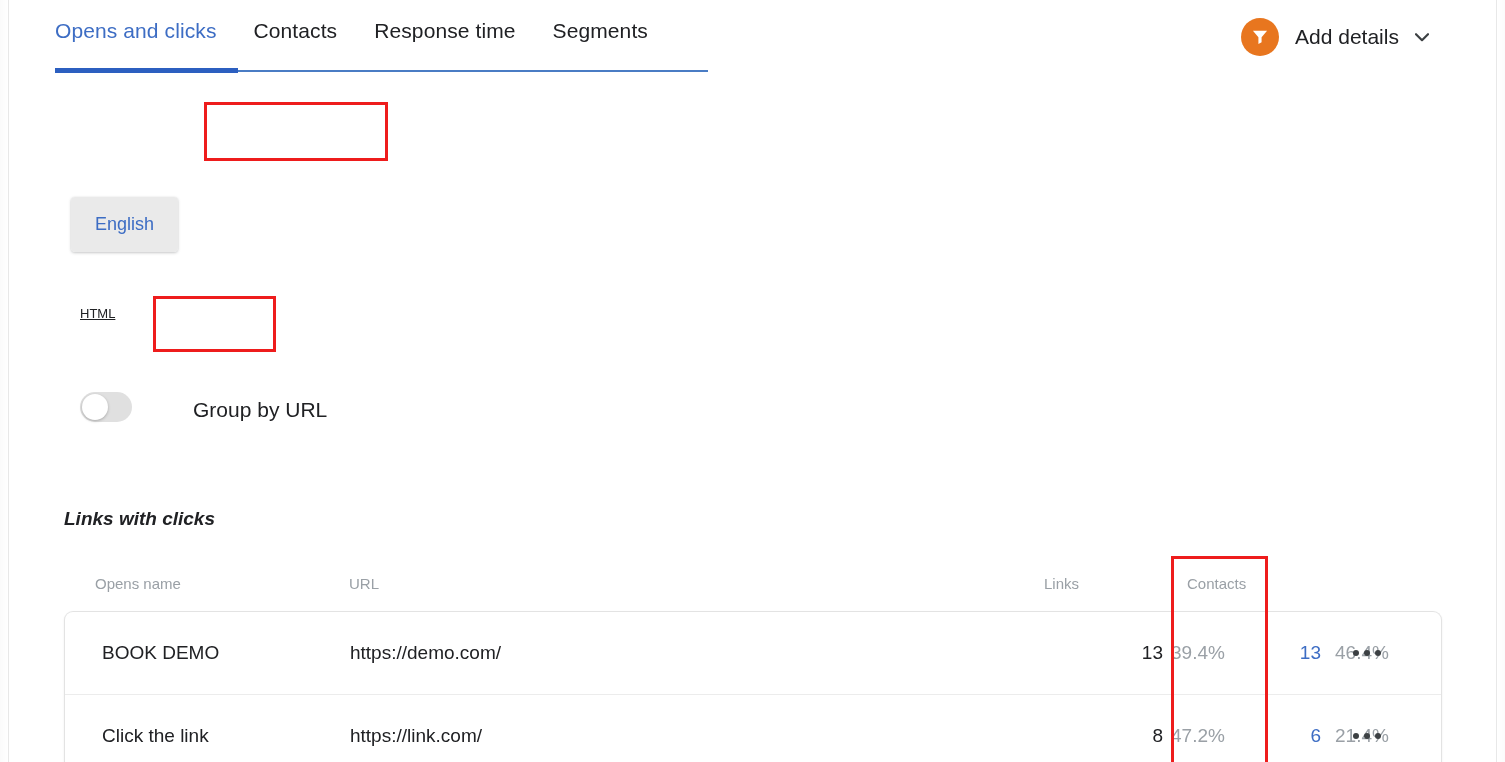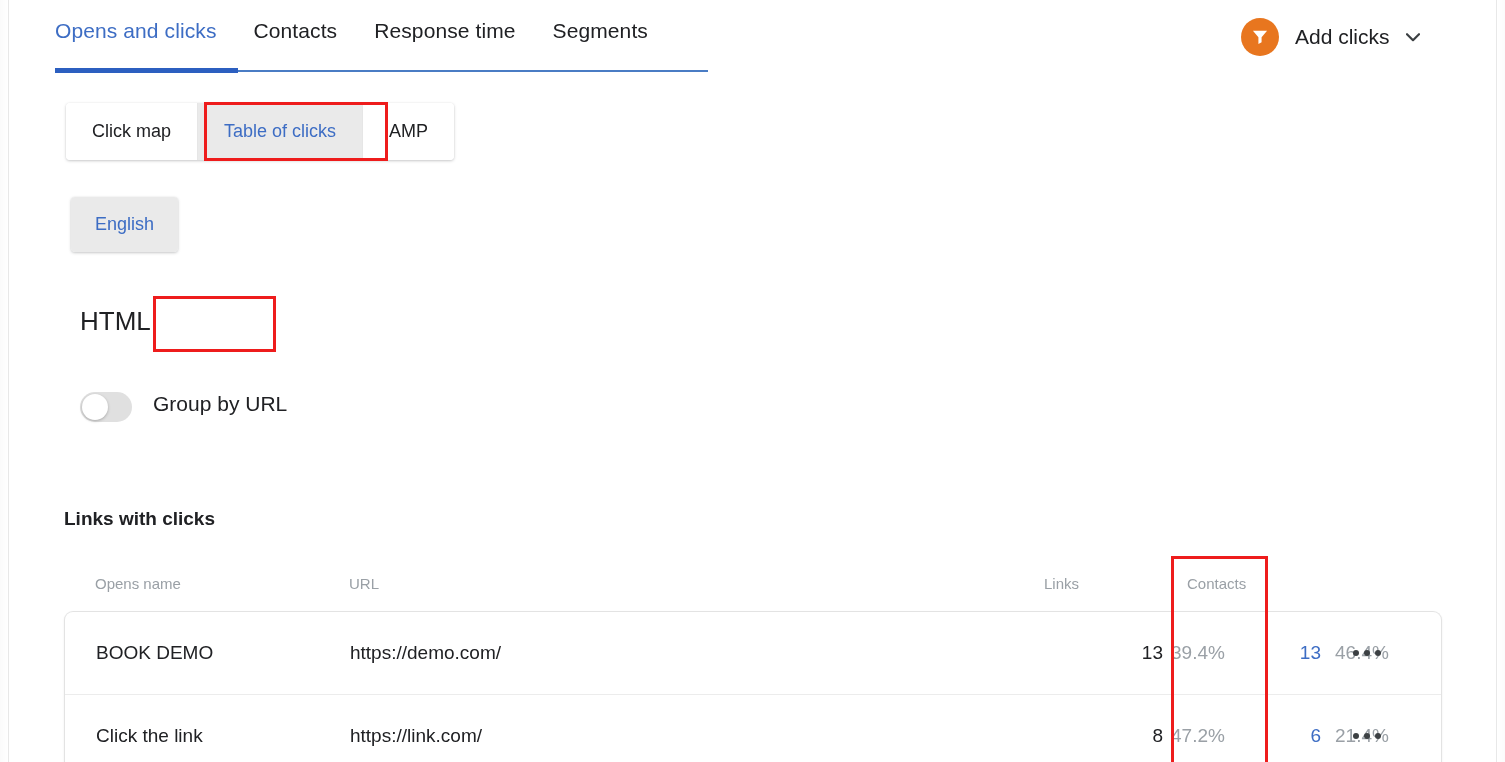--- a/index.html
+++ b/index.html
@@ -86,37 +86,38 @@
 
   #seg-lang { left: 71px; top: 197px; height: 55px; }
   #seg-lang .seg-item { padding: 0 24px; height: 55px; }
 
   
   .linktabs {
     position: absolute; left: 80px; top: 306px;
     display: flex; align-items: flex-start;
   }
   .linktab {
-    font-size: 26px; color: #202124;
+    font-size: 13px; color: #202124;
     cursor: pointer; white-space: nowrap;
     padding-bottom: 10px;
+    text-decoration: underline;
   }
   .linktab.active { color: #3d6dc4; }
   .linktab.active .lt-underline {
     display: block;
     height: 4px; background: #2c5fc0;
     margin-top: 11px;
   }
   .lt-underline { display: none; }
   #lt-html { margin-right: 32px; }
 
   
   .toggle-row {
     position: absolute; left: 80px; top: 392px;
-    display: flex; align-items: flex-start;
+    display: flex; align-items: flex-end; gap: 40px;
   }
   .switch {
     width: 52px; height: 30px;
     background: #e0e0e0;
     border-radius: 15px;
     position: relative;
     cursor: pointer;
     flex: 0 0 auto;
   }
   .switch .knob {
@@ -149,21 +150,21 @@
   }
   .chev {
     margin-left: 16px;
     width: 14px; height: 9px;
     flex: 0 0 auto;
   }
 
   
   .section-title {
     position: absolute; left: 64px; top: 508px;
-    font-size: 19px; font-weight: bold; color: #202124;
+    font-size: 19px; font-weight: bold; color: #202124; font-style: italic;
   }
   .col-headers {
     position: absolute; left: 64px; top: 575px;
     width: 1378px; height: 24px;
   }
   .col-headers span {
     position: absolute;
     font-size: 15px; color: #9aa0a6; white-space: nowrap;
   }
   .ch-linkname { left: 31px; top: 0; }
@@ -181,21 +182,21 @@
     box-shadow: 0 1px 2px rgba(60,64,67,.10);
     overflow: hidden;
   }
   .trow {
     position: relative;
     height: 82px;
     display: flex; align-items: center;
   }
   .trow + .trow { border-top: 1px solid #ececec; }
   .cell { position: absolute; font-size: 19px; color: #202124; white-space: nowrap; }
-  .c-name    { left: 31px; }
+  .c-name    { left: 37px; }
   .c-url     { left: 285px; }
   .c-clicks  { left: 1020px; width: 78px; text-align: right; }
   .c-clickpct{ left: 1106px; color: #9aa0a6; }
   .c-contacts{ left: 1168px; width: 88px; text-align: right; color: #3d6dc4; }
   .c-contpct { left: 1270px; color: #9aa0a6; }
   .c-menu    { left: 1288px; display: flex; gap: 5px; cursor: pointer; }
   .c-menu i {
     display: block; width: 6px; height: 6px; border-radius: 50%;
     background: #3c4043;
   }
@@ -228,31 +229,26 @@
   </div>
   <div class="tab-rule"></div>
   <div class="tab-underline"></div>
 
   <div class="adddetails">
     <span class="funnel-badge">
       <svg width="20" height="20" viewBox="0 0 24 24" aria-hidden="true">
         <path d="M3.5 4.5h17l-6.6 7.7v6.1l-3.8 2.2v-8.3z" fill="#ffffff"></path>
       </svg>
     </span>
-    <span class="adddetails-label">Add clicks</span>
+    <span class="adddetails-label">Add details</span>
     <svg class="chev" viewBox="0 0 14 9">
       <path d="M1 1.2L7 7.2L13 1.2" stroke="#3c4043" stroke-width="2.2" fill="none" stroke-linecap="round" stroke-linejoin="round"></path>
     </svg>
   </div>
 
-  <div class="seg" id="seg-view">
-    <div class="seg-item">Click map</div>
-    <div class="seg-item selected">Table of clicks</div>
-    <div class="seg-item">AMP</div>
-  </div>
 
   <div class="seg" id="seg-lang">
     <div class="seg-item selected">English</div>
   </div>
 
   <div class="linktabs">
     <div class="linktab" id="lt-html">
       <span>HTML</span>
       
     </div>

